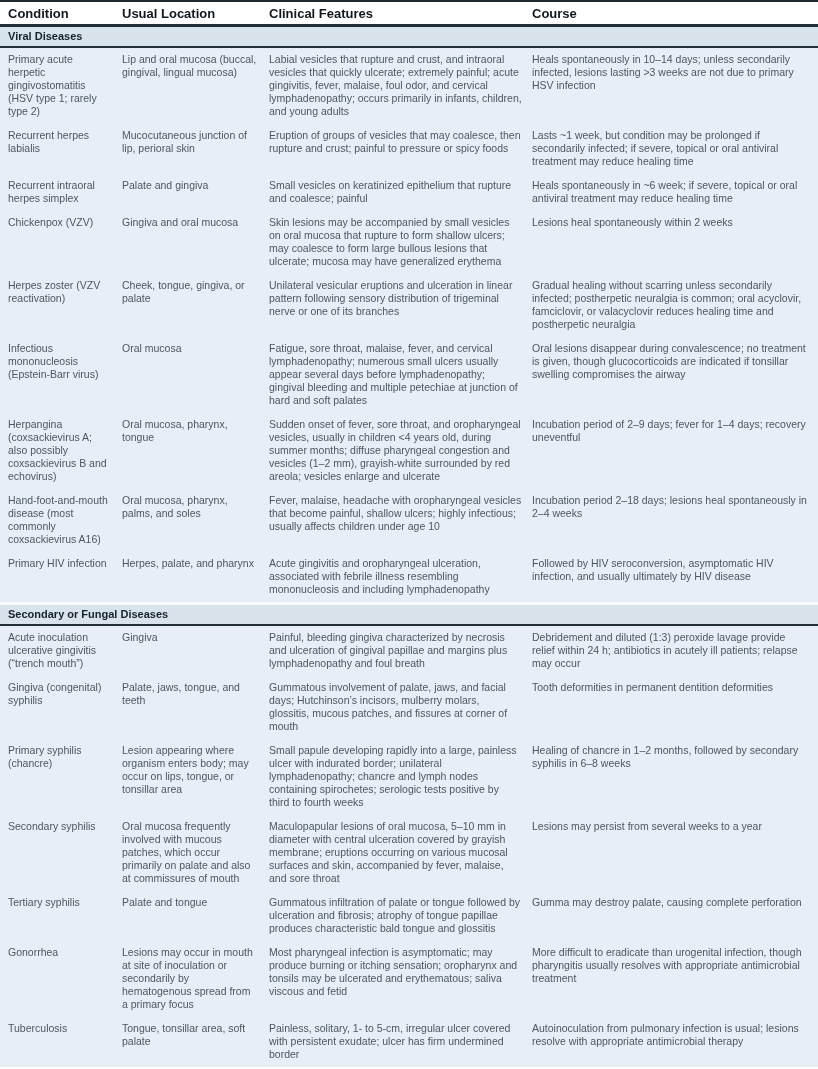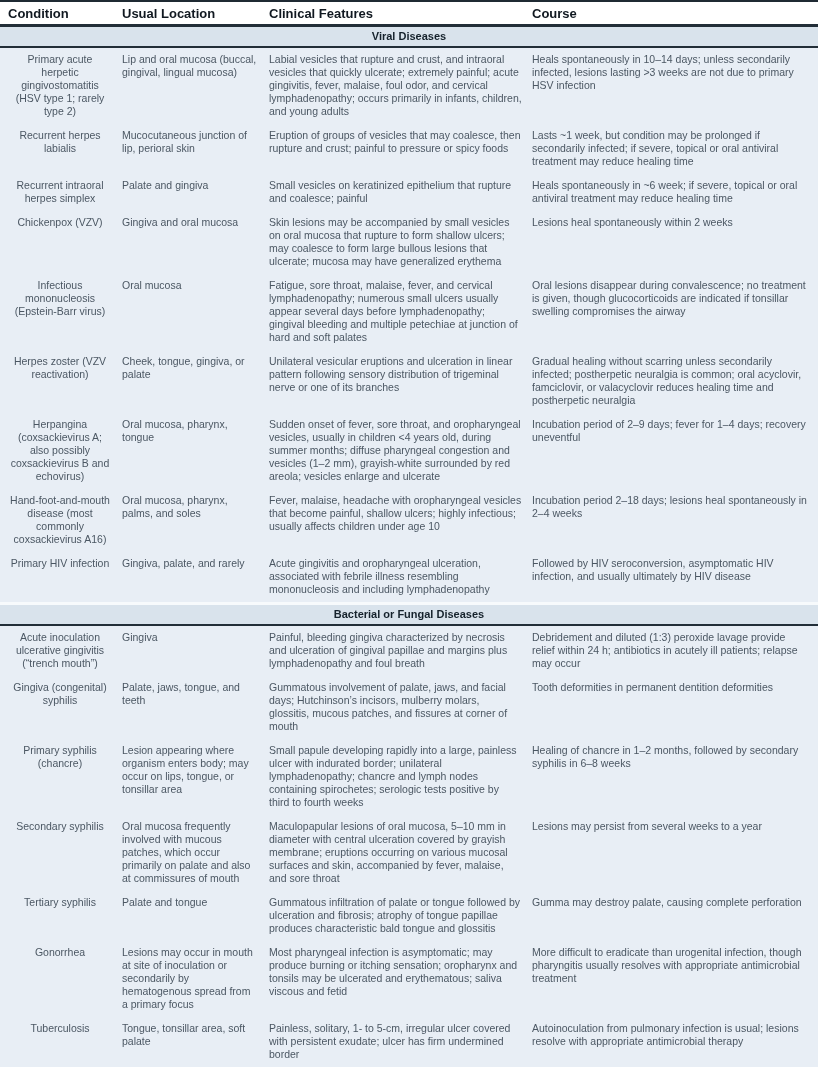--- a/index.html
+++ b/index.html
@@ -49,21 +49,21 @@
   }
 
   tbody td {
     background: #e8eef5;
     color: #4b5763;
     font-size: 10.5px;
     line-height: 13px;
     vertical-align: top;
     padding: 5px 10px 6px 0;
   }
-  tbody tr td:first-child { padding-left: 8px; text-align: center; }
+  tbody tr td:first-child { padding-left: 8px; }
 </style>
 </head>
 <body>
 
 <table class="lesions">
   <colgroup>
     <col class="c1">
       <col class="c2">
       <col class="c3">
       <col class="c4">
@@ -98,51 +98,51 @@
         <td>Small vesicles on keratinized epithelium that rupture and coalesce; painful</td>
         <td>Heals spontaneously in ~6 week; if severe, topical or oral antiviral treatment may reduce healing time</td>
       </tr>
       <tr>
         <td>Chickenpox (VZV)</td>
         <td>Gingiva and oral mucosa</td>
         <td>Skin lesions may be accompanied by small vesicles on oral mucosa that rupture to form shallow ulcers; may coalesce to form large bullous lesions that ulcerate; mucosa may have generalized erythema</td>
         <td>Lesions heal spontaneously within 2 weeks</td>
       </tr>
       <tr>
+        <td>Herpes zoster (VZV reactivation)</td>
+        <td>Cheek, tongue, gingiva, or palate</td>
+        <td>Unilateral vesicular eruptions and ulceration in linear pattern following sensory distribution of trigeminal nerve or one of its branches</td>
+        <td>Gradual healing without scarring unless secondarily infected; postherpetic neuralgia is common; oral acyclovir, famciclovir, or valacyclovir reduces healing time and postherpetic neuralgia</td>
+      </tr>
+      <tr>
         <td>Infectious mononucleosis (Epstein-Barr virus)</td>
         <td>Oral mucosa</td>
         <td>Fatigue, sore throat, malaise, fever, and cervical lymphadenopathy; numerous small ulcers usually appear several days before lymphadenopathy; gingival bleeding and multiple petechiae at junction of hard and soft palates</td>
         <td>Oral lesions disappear during convalescence; no treatment is given, though glucocorticoids are indicated if tonsillar swelling compromises the airway</td>
-      </tr>
-      <tr>
-        <td>Herpes zoster (VZV reactivation)</td>
-        <td>Cheek, tongue, gingiva, or palate</td>
-        <td>Unilateral vesicular eruptions and ulceration in linear pattern following sensory distribution of trigeminal nerve or one of its branches</td>
-        <td>Gradual healing without scarring unless secondarily infected; postherpetic neuralgia is common; oral acyclovir, famciclovir, or valacyclovir reduces healing time and postherpetic neuralgia</td>
       </tr>
       <tr>
         <td>Herpangina (coxsackievirus A; also possibly coxsackievirus B and echovirus)</td>
         <td>Oral mucosa, pharynx, tongue</td>
         <td>Sudden onset of fever, sore throat, and oropharyngeal vesicles, usually in children &lt;4 years old, during summer months; diffuse pharyngeal congestion and vesicles (1–2 mm), grayish-white surrounded by red areola; vesicles enlarge and ulcerate</td>
         <td>Incubation period of 2–9 days; fever for 1–4 days; recovery uneventful</td>
       </tr>
       <tr>
         <td>Hand-foot-and-mouth disease (most commonly coxsackievirus A16)</td>
         <td>Oral mucosa, pharynx, palms, and soles</td>
         <td>Fever, malaise, headache with oropharyngeal vesicles that become painful, shallow ulcers; highly infectious; usually affects children under age 10</td>
         <td>Incubation period 2–18 days; lesions heal spontaneously in 2–4 weeks</td>
       </tr>
       <tr>
         <td>Primary HIV infection</td>
-        <td>Gingiva, palate, and rarely</td>
+        <td>Herpes, palate, and pharynx</td>
         <td>Acute gingivitis and oropharyngeal ulceration, associated with febrile illness resembling mononucleosis and including lymphadenopathy</td>
         <td>Followed by HIV seroconversion, asymptomatic HIV infection, and usually ultimately by HIV disease</td>
       </tr>
       <tr class="section-row">
-        <td colspan="4">Bacterial or Fungal Diseases</td>
+        <td colspan="4">Secondary or Fungal Diseases</td>
       </tr>
       <tr>
         <td>Acute inoculation ulcerative gingivitis (“trench mouth”)</td>
         <td>Gingiva</td>
         <td>Painful, bleeding gingiva characterized by necrosis and ulceration of gingival papillae and margins plus lymphadenopathy and foul breath</td>
         <td>Debridement and diluted (1:3) peroxide lavage provide relief within 24 h; antibiotics in acutely ill patients; relapse may occur</td>
       </tr>
       <tr>
         <td>Gingiva (congenital) syphilis</td>
         <td>Palate, jaws, tongue, and teeth</td>

